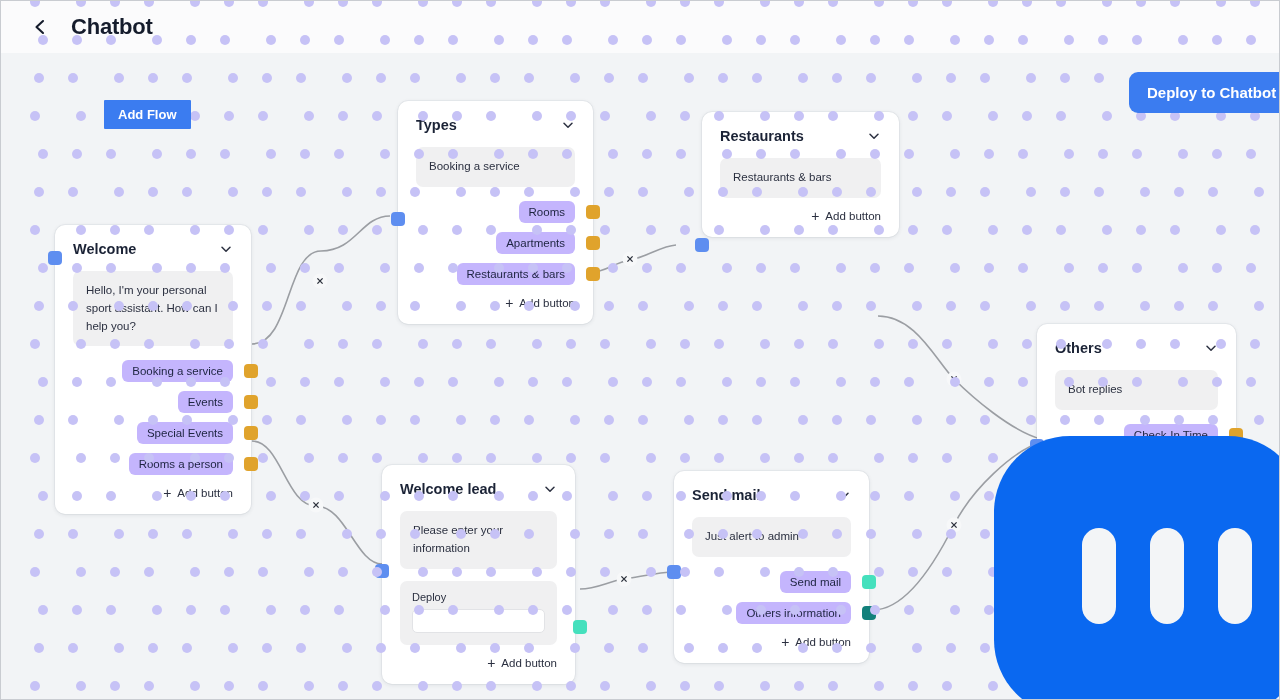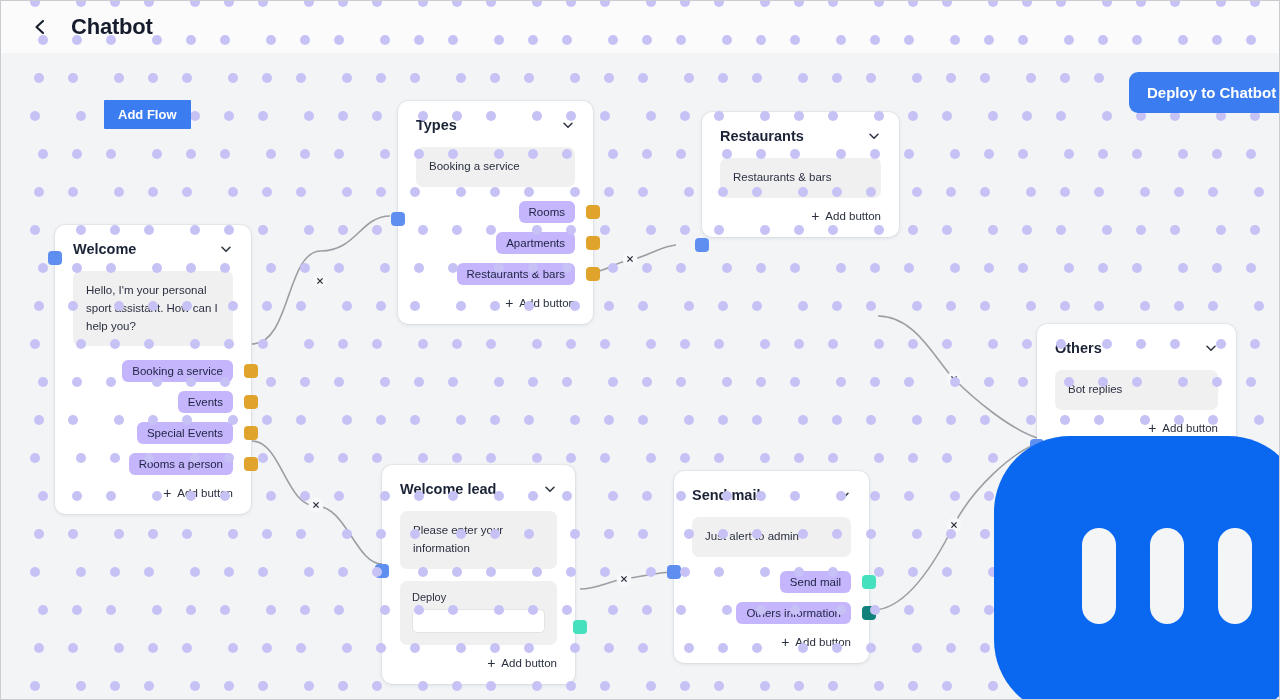--- a/index.html
+++ b/index.html
@@ -376,20 +376,26 @@
 
   <div class="node" id="node-others">
     <div class="port-in" style="top:115px"></div>
     <div class="node-head">
       <span class="node-title">Others</span>
       <svg class="chev" viewBox="0 0 14 14">
           <path d="M3 5.2 L7 9.2 L11 5.2" fill="none" stroke="#2b3040" stroke-width="1.5" stroke-linecap="round" stroke-linejoin="round"></path>
         </svg>
     </div>
     <div class="bubble">Bot replies</div>
+    <div class="rows">
+      <div class="chip-row">
+        <span class="chip">Check-In Time</span>
+        <span class="port port-out" style="background:#e0a32c"></span>
+      </div>
+    </div>
     <div class="add-btn-row">
       <span class="plus">+</span>
       <span>Add button</span>
     </div>
   </div>
 
   <svg id="dotgrid" viewBox="0 0 1280 700" width="1280" height="700">
       <circle cx="34" cy="1" r="5" fill="#c6c2f6"></circle>
       <circle cx="80" cy="1" r="5" fill="#c6c2f6"></circle>
       <circle cx="114" cy="1" r="5" fill="#c6c2f6"></circle>

